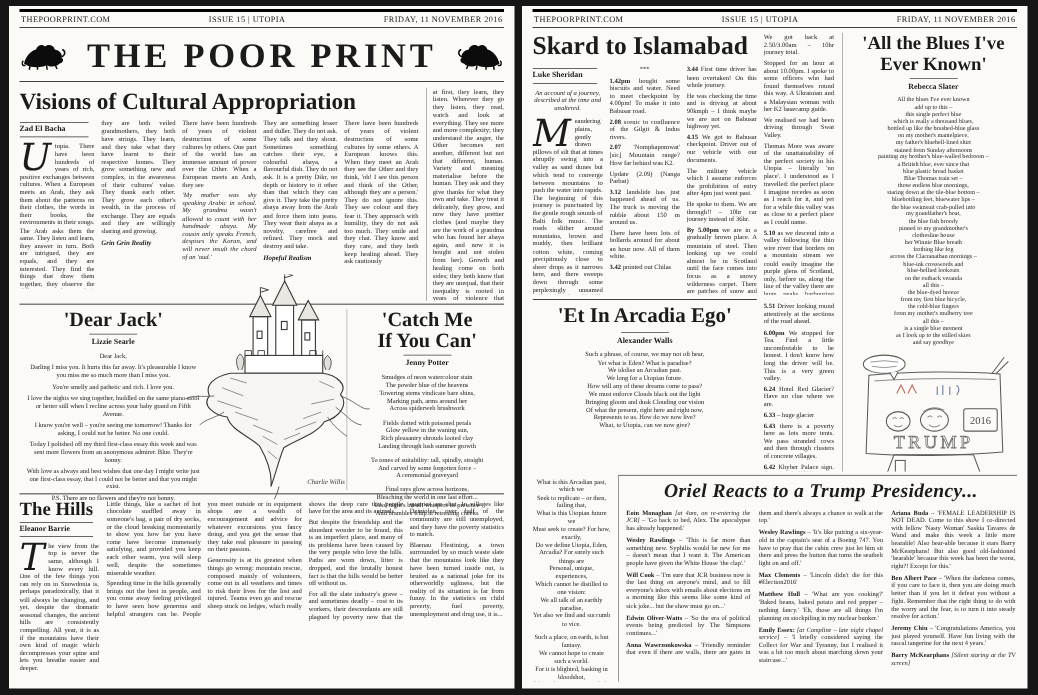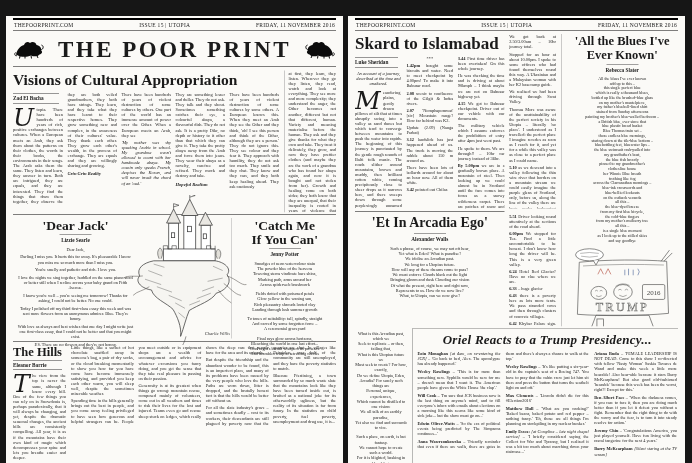--- a/index.html
+++ b/index.html
@@ -1,18 +1,18 @@
 <!DOCTYPE html>
 <html><head>
 <meta charset="utf-8">
 <style>
   * { margin:0; padding:0; box-sizing:border-box; }
   html,body { width:692px; height:463px; overflow:hidden; background:#161616; }
   body { font-family:"Liberation Serif", serif; }
-  .spread { display:flex; gap:5px; padding:16px 6px; width:568px; height:463px; }
+  .spread { display:flex; gap:5px; padding:4px 6px; width:568px; height:463px; }
   .page { width:337px; height:455px; background:#fbfaf7; overflow:hidden; flex:none; }
   .pin { width:674px; height:910px; transform:scale(.5); transform-origin:0 0;
          padding:4px 14px 10px 14px; color:#1b1b1b; }
 
   
   .strip { display:flex; justify-content:space-between; align-items:baseline;
            border-top:4px solid #000; border-bottom:1.5px solid #000;
            padding:4px 2px 4px 2px; font-size:11px; letter-spacing:.6px; }
   .strip span { white-space:nowrap; }
 

